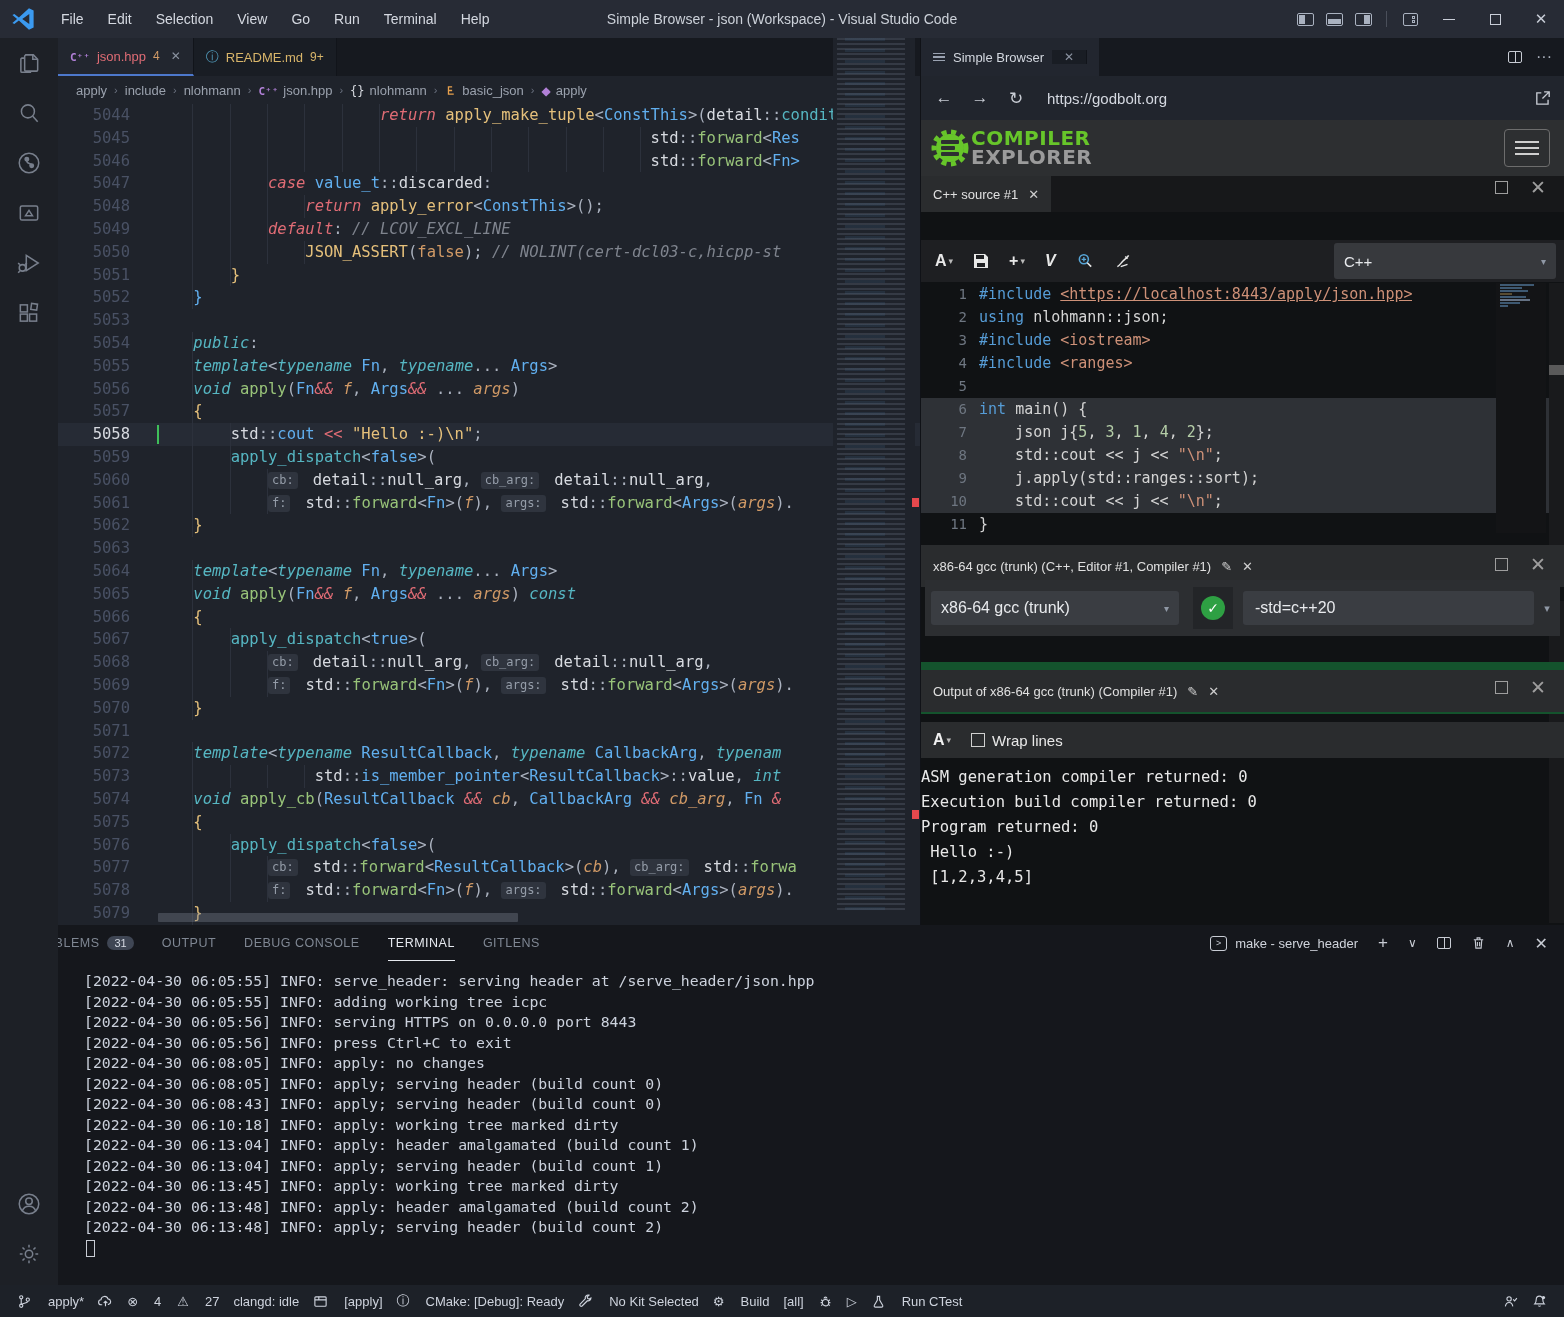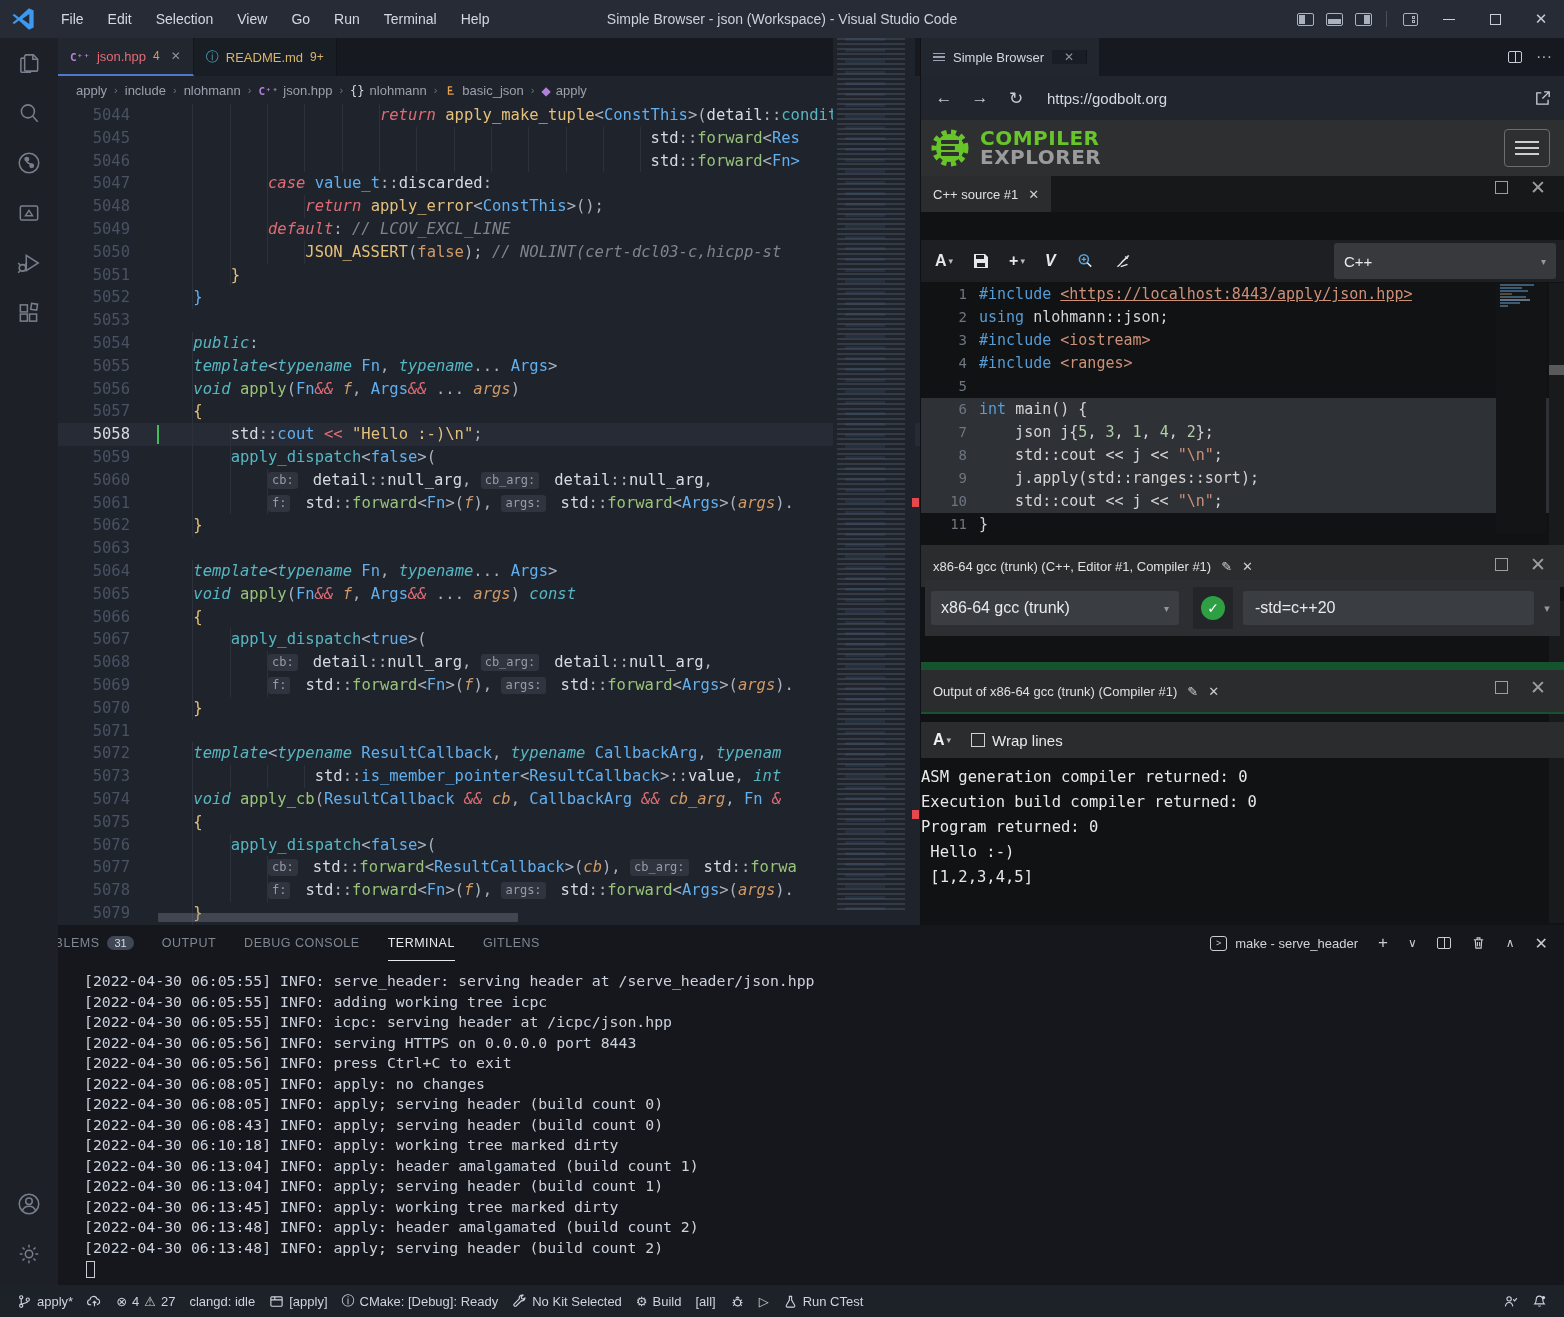--- a/index.html
+++ b/index.html
@@ -76,21 +76,21 @@
   .editor2{position:absolute;left:920px;top:38px;right:0;bottom:392px;background:#16191f;border-left:1px solid #101217;overflow:hidden}
   .e2-tab{display:flex;align-items:center;gap:8px;padding:0 12px;height:38px;background:#22262f;font-size:13px;color:#d4d8e0;width:max-content}
   .bars{display:flex;flex-direction:column;gap:2px}
   .bars i{display:block;width:12px;height:1.6px;background:#9aa2b1}
   .browserbar{position:absolute;left:0;top:38px;right:0;height:44px;background:#21252d;display:flex;align-items:center;padding:0 12px;gap:14px}
   .nav-ic{color:#c8ccd4;font-size:17px;width:22px;text-align:center}
   .url{flex:1;font-size:15px;color:#d4d8e0;padding-left:6px;white-space:nowrap;overflow:hidden}
   
   .ce{position:absolute;left:0;top:82px;right:0;bottom:0;background:#101214}
   .ce-header{position:absolute;left:0;top:0;right:0;height:56px;background:#2d2f31;display:flex;align-items:center}
-  .ce-logo{display:flex;align-items:center;gap:9px;padding-left:8px}
+  .ce-logo{display:flex;align-items:center;padding-left:8px}
   .ce-words{font-family:"DejaVu Sans",sans-serif;font-weight:bold;font-size:20px;line-height:19px;letter-spacing:.5px}
   .ce-w1{color:#67c52a}.ce-w2{color:#9b9b9b}
   .ce-burger{margin-left:auto;margin-right:14px;width:46px;height:38px;border:1px solid #6d6d6d;border-radius:4px;display:flex;flex-direction:column;justify-content:center;align-items:center;gap:4px}
   .ce-burger i{width:24px;height:2px;background:#cfcfcf}
   .ce-srctabs{position:absolute;left:0;top:56px;right:0;height:36px;background:#17181a;display:flex;align-items:flex-start}
   .ce-tab{height:36px;display:flex;align-items:center;gap:10px;background:#2a2c2e;color:#e0e0e0;font-size:13px;padding:0 12px}
   .ce-pane-ctl{margin-left:auto;display:flex;gap:22px;align-items:center;color:#9e9e9e;padding-right:18px;font-size:15px}
   .ce-pane-ctl .sq{width:13px;height:13px;border:1.5px solid #9e9e9e}
   .ce-srctoolbar{position:absolute;left:0;top:120px;right:0;height:42px;background:#1e1f22;display:flex;align-items:center;gap:20px;padding-left:14px;color:#e8e8e8}
   .ce-ti{font-weight:bold;font-size:16px;display:flex;align-items:center;gap:2px}
@@ -130,21 +130,21 @@
   .panel-right{margin-left:auto;display:flex;align-items:center;gap:20px;padding-right:16px;color:#c8ccd4}
   .term-chip{display:flex;align-items:center;gap:8px;font-size:13px;color:#d0d4dc}
   .term-ic{width:17px;height:15px;border:1.3px solid #c8ccd4;border-radius:3px;font-size:9px;display:flex;align-items:center;justify-content:center;color:#c8ccd4}
   .split-ic{width:14px;height:12px;border:1.3px solid #c8ccd4;border-radius:2px;position:relative}
   .split-ic:before{content:"";position:absolute;left:50%;top:0;bottom:0;width:1.3px;background:#c8ccd4}
   .terminal{position:absolute;left:84px;top:46px;right:10px;bottom:0;font-family:"DejaVu Sans Mono","Liberation Mono",monospace;font-size:14.8px;color:#ccd2dd}
   .terminal div{height:20.5px;line-height:20.5px;white-space:pre}
   .tcursor{display:inline-block;width:9px;height:17px;border:1px solid #c8ccd4;vertical-align:middle;margin-left:2px}
   
   .statusbar{position:absolute;left:0;right:0;bottom:0;height:32px;background:#1d2128;display:flex;align-items:center;padding:0 10px;font-size:13px;color:#ced3dd;z-index:60}
-  .sb-item{display:flex;align-items:center;gap:5px;padding:0 7px;white-space:nowrap}
+  .sb-item{display:flex;align-items:center;gap:16px;padding:0 7px;white-space:nowrap}
   .sb-item svg{width:15px;height:15px;stroke:#ced3dd;fill:none;stroke-width:1.2}
   .sb-right{margin-left:auto;display:flex;align-items:center}
   .uni{font-family:"DejaVu Sans",sans-serif}
 </style>
 </head>
 <body>
 
 <div class="app">
 
   <div class="titlebar">
@@ -552,21 +552,20 @@
         <svg width="15" height="16" viewBox="0 0 16 16">
           <path fill="none" stroke="#c8ccd4" stroke-width="1.2" d="M3 4.5h10M6.5 4V2.5h3V4M4.5 4.5l.7 9h5.6l.7-9M6.8 7v4.5M9.2 7v4.5"></path>
         </svg>
         <span style="font-size:12px">∧</span>
         <span>✕</span>
       </div>
     </div>
     <div class="terminal" id="termlog">
         <div>[2022-04-30 06:05:55] INFO: serve_header: serving header at /serve_header/json.hpp</div>
         <div>[2022-04-30 06:05:55] INFO: adding working tree icpc</div>
-        <div>[2022-04-30 06:05:55] INFO: icpc: serving header at /icpc/json.hpp</div>
         <div>[2022-04-30 06:05:56] INFO: serving HTTPS on 0.0.0.0 port 8443</div>
         <div>[2022-04-30 06:05:56] INFO: press Ctrl+C to exit</div>
         <div>[2022-04-30 06:08:05] INFO: apply: no changes</div>
         <div>[2022-04-30 06:08:05] INFO: apply; serving header (build count 0)</div>
         <div>[2022-04-30 06:08:43] INFO: apply; serving header (build count 0)</div>
         <div>[2022-04-30 06:10:18] INFO: apply: working tree marked dirty</div>
         <div>[2022-04-30 06:13:04] INFO: apply: header amalgamated (build count 1)</div>
         <div>[2022-04-30 06:13:04] INFO: apply; serving header (build count 1)</div>
         <div>[2022-04-30 06:13:45] INFO: apply: working tree marked dirty</div>
         <div>[2022-04-30 06:13:48] INFO: apply: header amalgamated (build count 2)</div>

